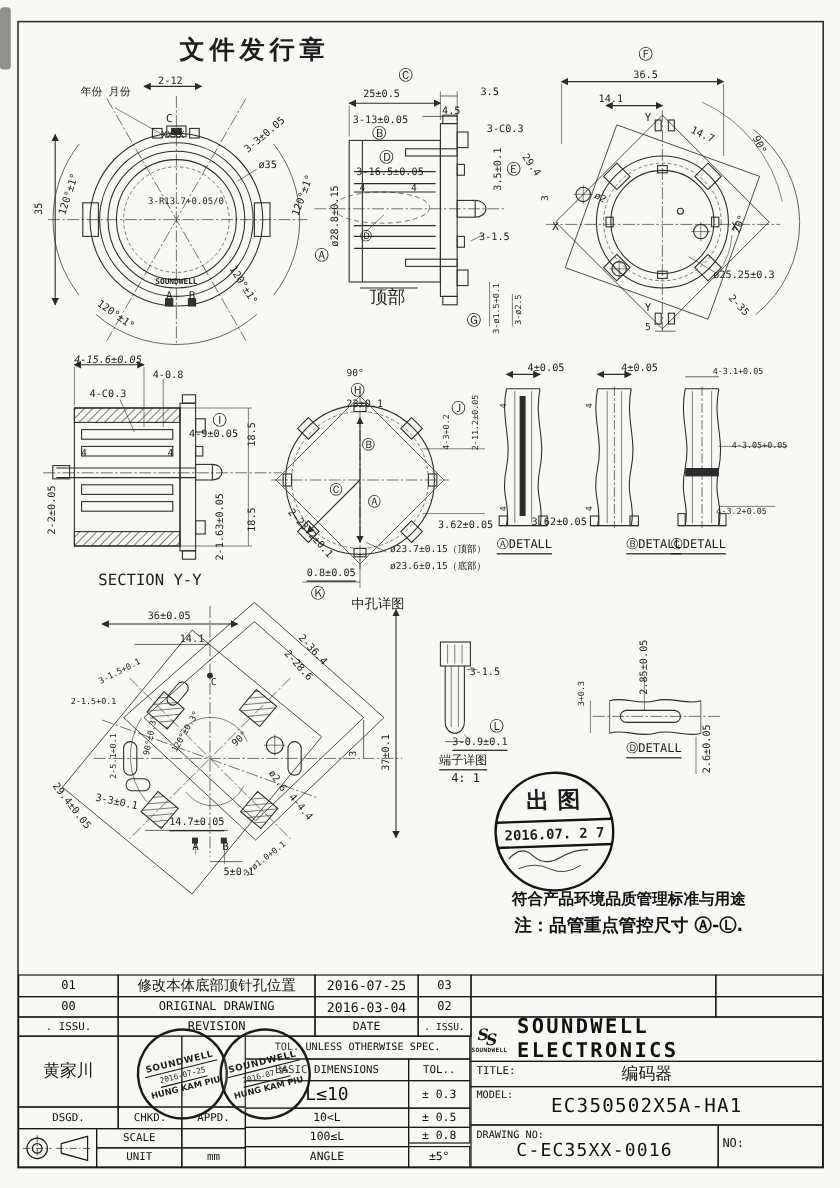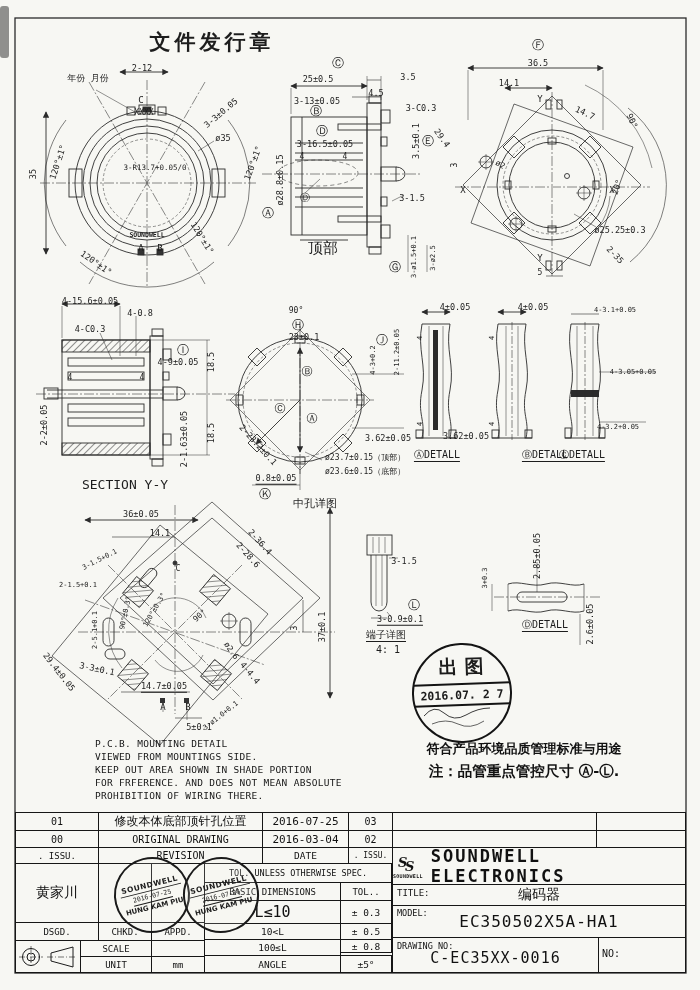--- a/index.html
+++ b/index.html
@@ -364,21 +364,21 @@
       <div class="ann" style="left: 442px; top: 138px; font-size: 8.5px; transform: translate(-50%, -50%) rotate(55deg);">29.4</div>
       <div class="ann" style="left: 455px; top: 165px; font-size: 8px; transform: translate(-50%, -50%) rotate(-90deg);">3</div>
       <div class="ann" style="left: 500px; top: 165px; font-size: 8px; transform: translate(-50%, -50%) rotate(30deg);">ø2</div>
       <div class="ann" style="left: 463px; top: 190px; font-size: 9px; transform: translate(-50%, -50%) rotate(0deg);">X</div>
       <div class="ann" style="left: 612px; top: 190px; font-size: 9px; transform: translate(-50%, -50%) rotate(0deg);">X</div>
       <div class="ann" style="left: 617px; top: 187px; font-size: 8.5px; transform: translate(-50%, -50%) rotate(-70deg);">20°</div>
       <div class="ann" style="left: 620px; top: 230px; font-size: 8.5px; transform: translate(-50%, -50%) rotate(0deg);">ø25.25±0.3</div>
       <div class="ann" style="left: 615px; top: 255px; font-size: 8.5px; transform: translate(-50%, -50%) rotate(47deg);">2-35</div>
       <div class="ann" style="left: 540px; top: 258px; font-size: 9px; transform: translate(-50%, -50%) rotate(0deg);">Y</div>
       <div class="ann" style="left: 540px; top: 273px; font-size: 8px; transform: translate(-50%, -50%) rotate(0deg);">5</div>
-      <div class="ann" style="left: 90px; top: 301px; font-size: 8.5px; transform: translate(-50%, -50%) rotate(0deg);">4-15.6±0.05</div>
+      <div class="ann" style="left: 90px; top: 301px; font-size: 8.5px; transform: translate(-50%, -50%) rotate(0deg); font-style: italic;">4-15.6±0.05</div>
       <div class="ann" style="left: 140px; top: 313px; font-size: 8.5px; transform: translate(-50%, -50%) rotate(0deg);">4-0.8</div>
       <div class="ann" style="left: 90px; top: 329px; font-size: 8.5px; transform: translate(-50%, -50%) rotate(0deg);">4-C0.3</div>
       <div class="ann" style="left: 183px; top: 350px; font-size: 12px; transform: translate(-50%, -50%) rotate(0deg);">Ⓘ</div>
       <div class="ann" style="left: 178px; top: 362px; font-size: 8.5px; transform: translate(-50%, -50%) rotate(0deg);">4-9±0.05</div>
       <div class="ann" style="left: 211px; top: 362px; font-size: 8.5px; transform: translate(-50%, -50%) rotate(-90deg);">18.5</div>
       <div class="ann" style="left: 70px; top: 378px; font-size: 8px; transform: translate(-50%, -50%) rotate(0deg);">4</div>
       <div class="ann" style="left: 142px; top: 378px; font-size: 8px; transform: translate(-50%, -50%) rotate(0deg);">4</div>
       <div class="ann" style="left: 44px; top: 425px; font-size: 8.5px; transform: translate(-50%, -50%) rotate(-90deg);">2-2±0.05</div>
       <div class="ann" style="left: 184px; top: 439px; font-size: 8.5px; transform: translate(-50%, -50%) rotate(-90deg);">2-1.63±0.05</div>
       <div class="ann" style="left: 211px; top: 433px; font-size: 8.5px; transform: translate(-50%, -50%) rotate(-90deg);">18.5</div>
@@ -438,27 +438,20 @@
       <div class="ann" style="left: 414px; top: 605px; font-size: 12px; transform: translate(-50%, -50%) rotate(0deg);">Ⓛ</div>
       <div class="ann" style="left: 400px; top: 620px; font-size: 8.5px; border-bottom: 1px solid rgb(29, 29, 29); padding-bottom: 1px; transform: translate(-50%, -50%) rotate(0deg);">3-0.9±0.1</div>
       <div class="ann" style="left: 386px; top: 636px; font-size: 10px; border-bottom: 1px solid rgb(29, 29, 29); padding-bottom: 1px; transform: translate(-50%, -50%) rotate(0deg);">端子详图</div>
       <div class="ann" style="left: 388px; top: 650px; font-size: 10px; transform: translate(-50%, -50%) rotate(0deg);">4: 1</div>
       <div class="ann" style="left: 485px; top: 578px; font-size: 7px; transform: translate(-50%, -50%) rotate(-90deg);">3+0.3</div>
       <div class="ann" style="left: 537px; top: 556px; font-size: 8.5px; transform: translate(-50%, -50%) rotate(-90deg);">2.85±0.05</div>
       <div class="ann" style="left: 590px; top: 624px; font-size: 8.5px; transform: translate(-50%, -50%) rotate(-90deg);">2.6±0.05</div>
       <div class="ann" style="left: 545px; top: 626px; font-size: 10px; border-bottom: 1px solid rgb(29, 29, 29); padding-bottom: 1px; transform: translate(-50%, -50%) rotate(0deg);">ⒹDETALL</div>
     </div>
 
-  <div id="notes-block">
-      <div class="nline">P.C.B. MOUNTING DETAIL</div>
-      <div class="nline">VIEWED FROM MOUNTINGS SIDE.</div>
-      <div class="nline">KEEP OUT AREA SHOWN IN SHADE PORTION</div>
-      <div class="nline">FOR FRFERENCE. AND DOES NOT MEAN ABSOLUTE</div>
-      <div class="nline">PROHIBITION OF WIRING THERE.</div>
-    </div>
 
   <div id="release-stamp">
     <div class="rs-title">出图</div>
     <div class="rs-date">2016.07. 2 7</div>
   </div>
   <div class="q-note" style="left:524px;top:749px;font-size:13px;">符合产品环境品质管理标准与用途</div>
   <div class="q-note" style="left:524px;top:771px;font-size:14.5px;">注：品管重点管控尺寸 Ⓐ-Ⓛ.</div>
 
   <div>
 

